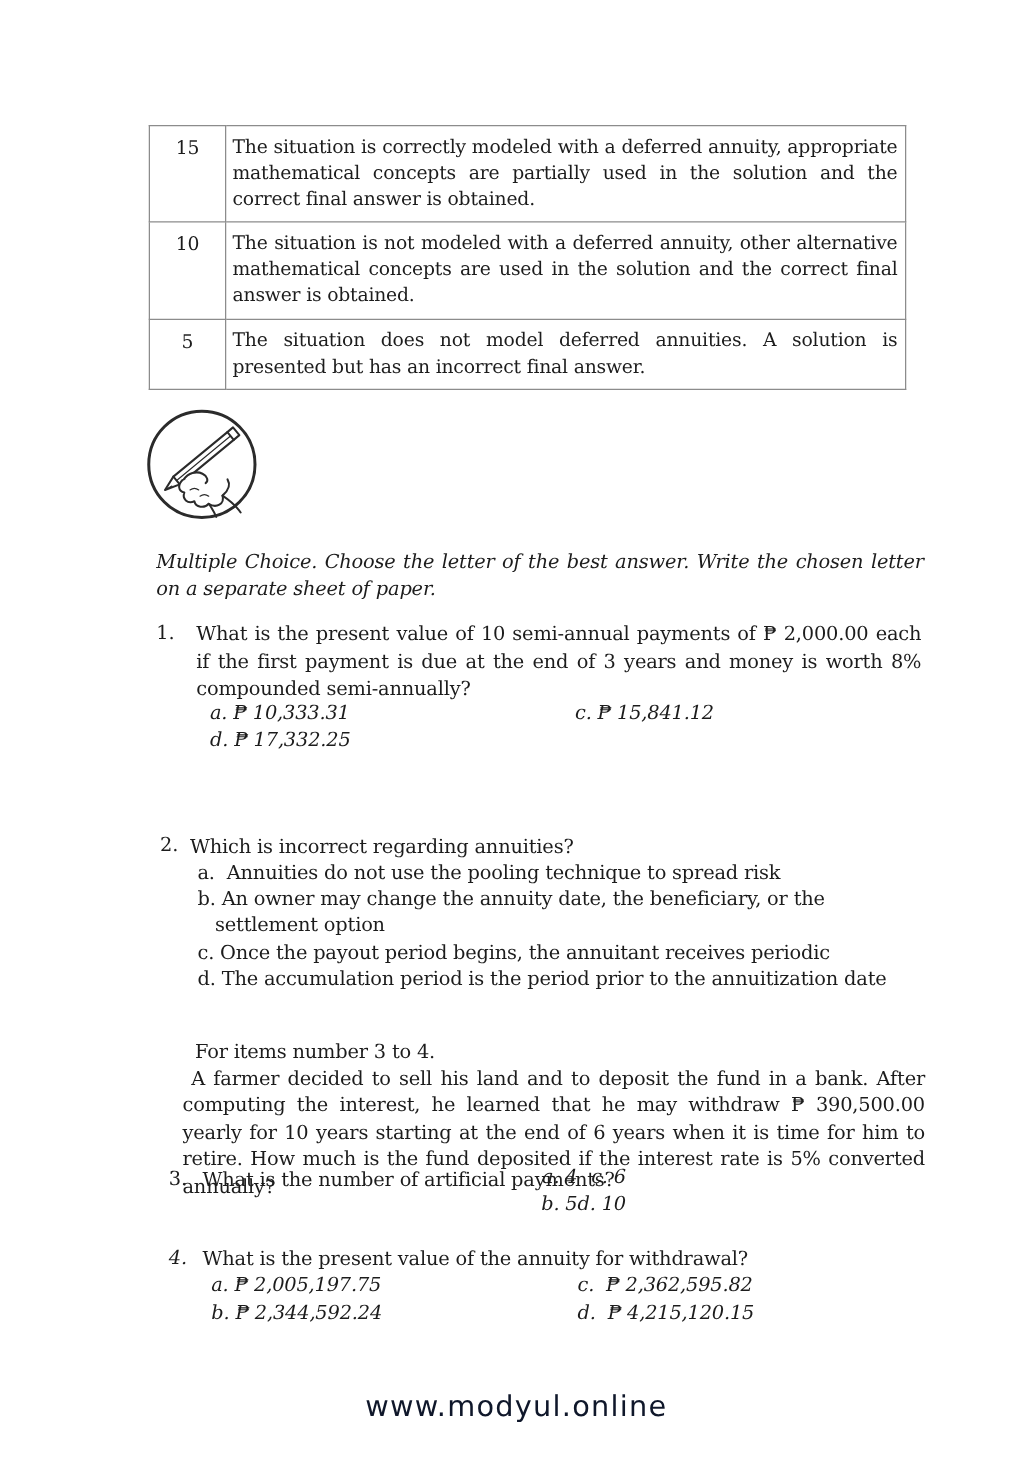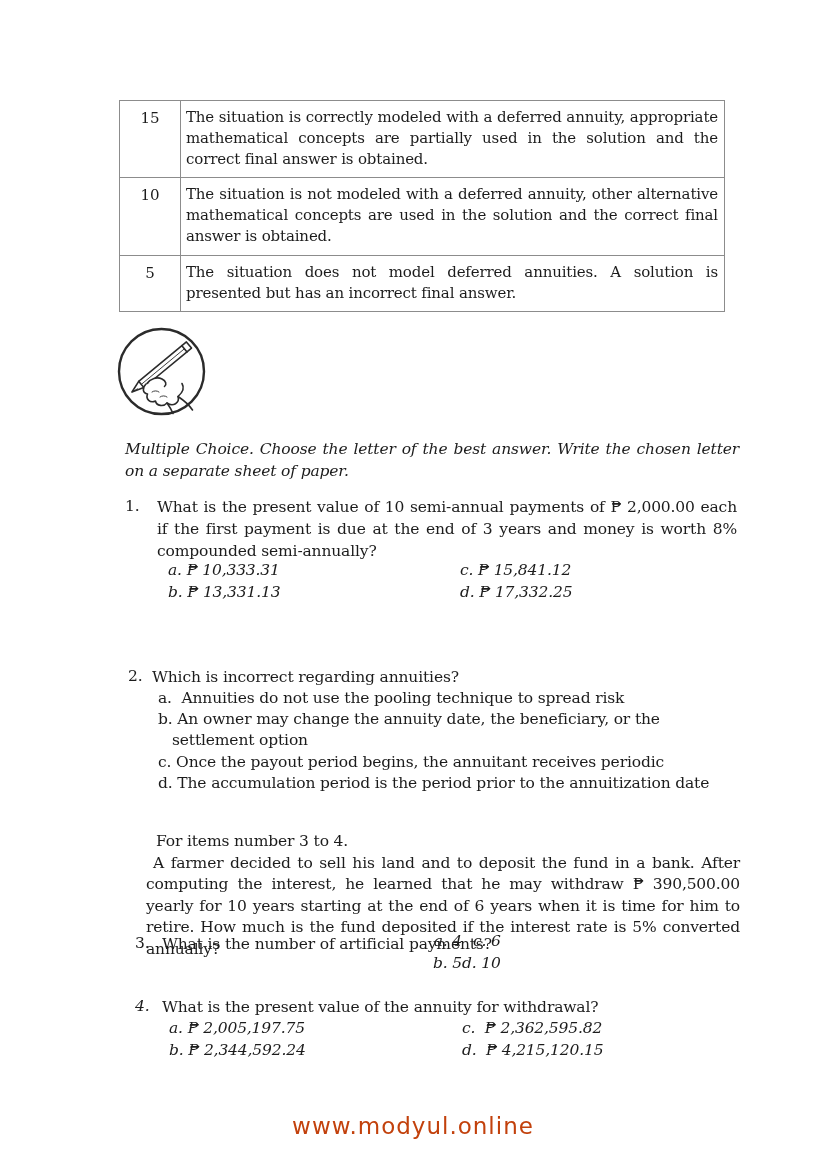--- a/index.html
+++ b/index.html
@@ -54,21 +54,21 @@
   .q2-opts .cont{padding-left:14px;}
   
   .group34{position:absolute;left:146px;top:831px;width:594px;line-height:21.6px;}
   .group34 .intro{padding-left:10px;}
   .group34 .passage{text-align:justify;text-indent:7px;}
   
   .page-number{position:absolute;left:0;top:1072px;width:826px;text-align:right;font-size:20px;padding-left:28px;}
   .watermark{
     position:absolute;left:0;top:1113px;width:826px;text-align:center;
     font-family:"DejaVu Sans","Liberation Sans",sans-serif;
-    font-size:23px;color:#c2410c;letter-spacing:1px;
+    font-size:23px;color:#0f172a;letter-spacing:1px;
   }
   
   .icon-wrap svg{display:block;width:100%;height:100%;}
 </style>
 </head>
 <body>
 
 <div id="page">
 
   <table class="rubric">
@@ -109,21 +109,20 @@
 
   <div class="instructions">Multiple Choice. Choose the letter of the best answer. Write the chosen letter on a separate sheet of paper.</div>
 
   <div class="question q1">
     <span class="qnum">1.</span>
     <span class="qtext">What is the present value of 10 semi-annual payments of ₱ 2,000.00 each if the first payment is due at the end of 3 years and money is worth 8% compounded semi-annually?</span>
   </div>
   <div class="opts opts-q1">
     <span>a. ₱ 10,333.31</span>
     <span>c. ₱ 15,841.12</span>
-    <span>b. ₱ 13,331.13</span>
     <span>d. ₱ 17,332.25</span>
   </div>
 
   <div class="question q2">
     <span class="qnum">2.</span>
     <span class="qtext" style="text-align:left">Which is incorrect regarding annuities?</span>
   </div>
   <div class="q2-opts">
     <div class="optline">a.  Annuities do not use the pooling technique to spread risk</div>
     <div class="optline">b. An owner may change the annuity date, the beneficiary, or the</div>

